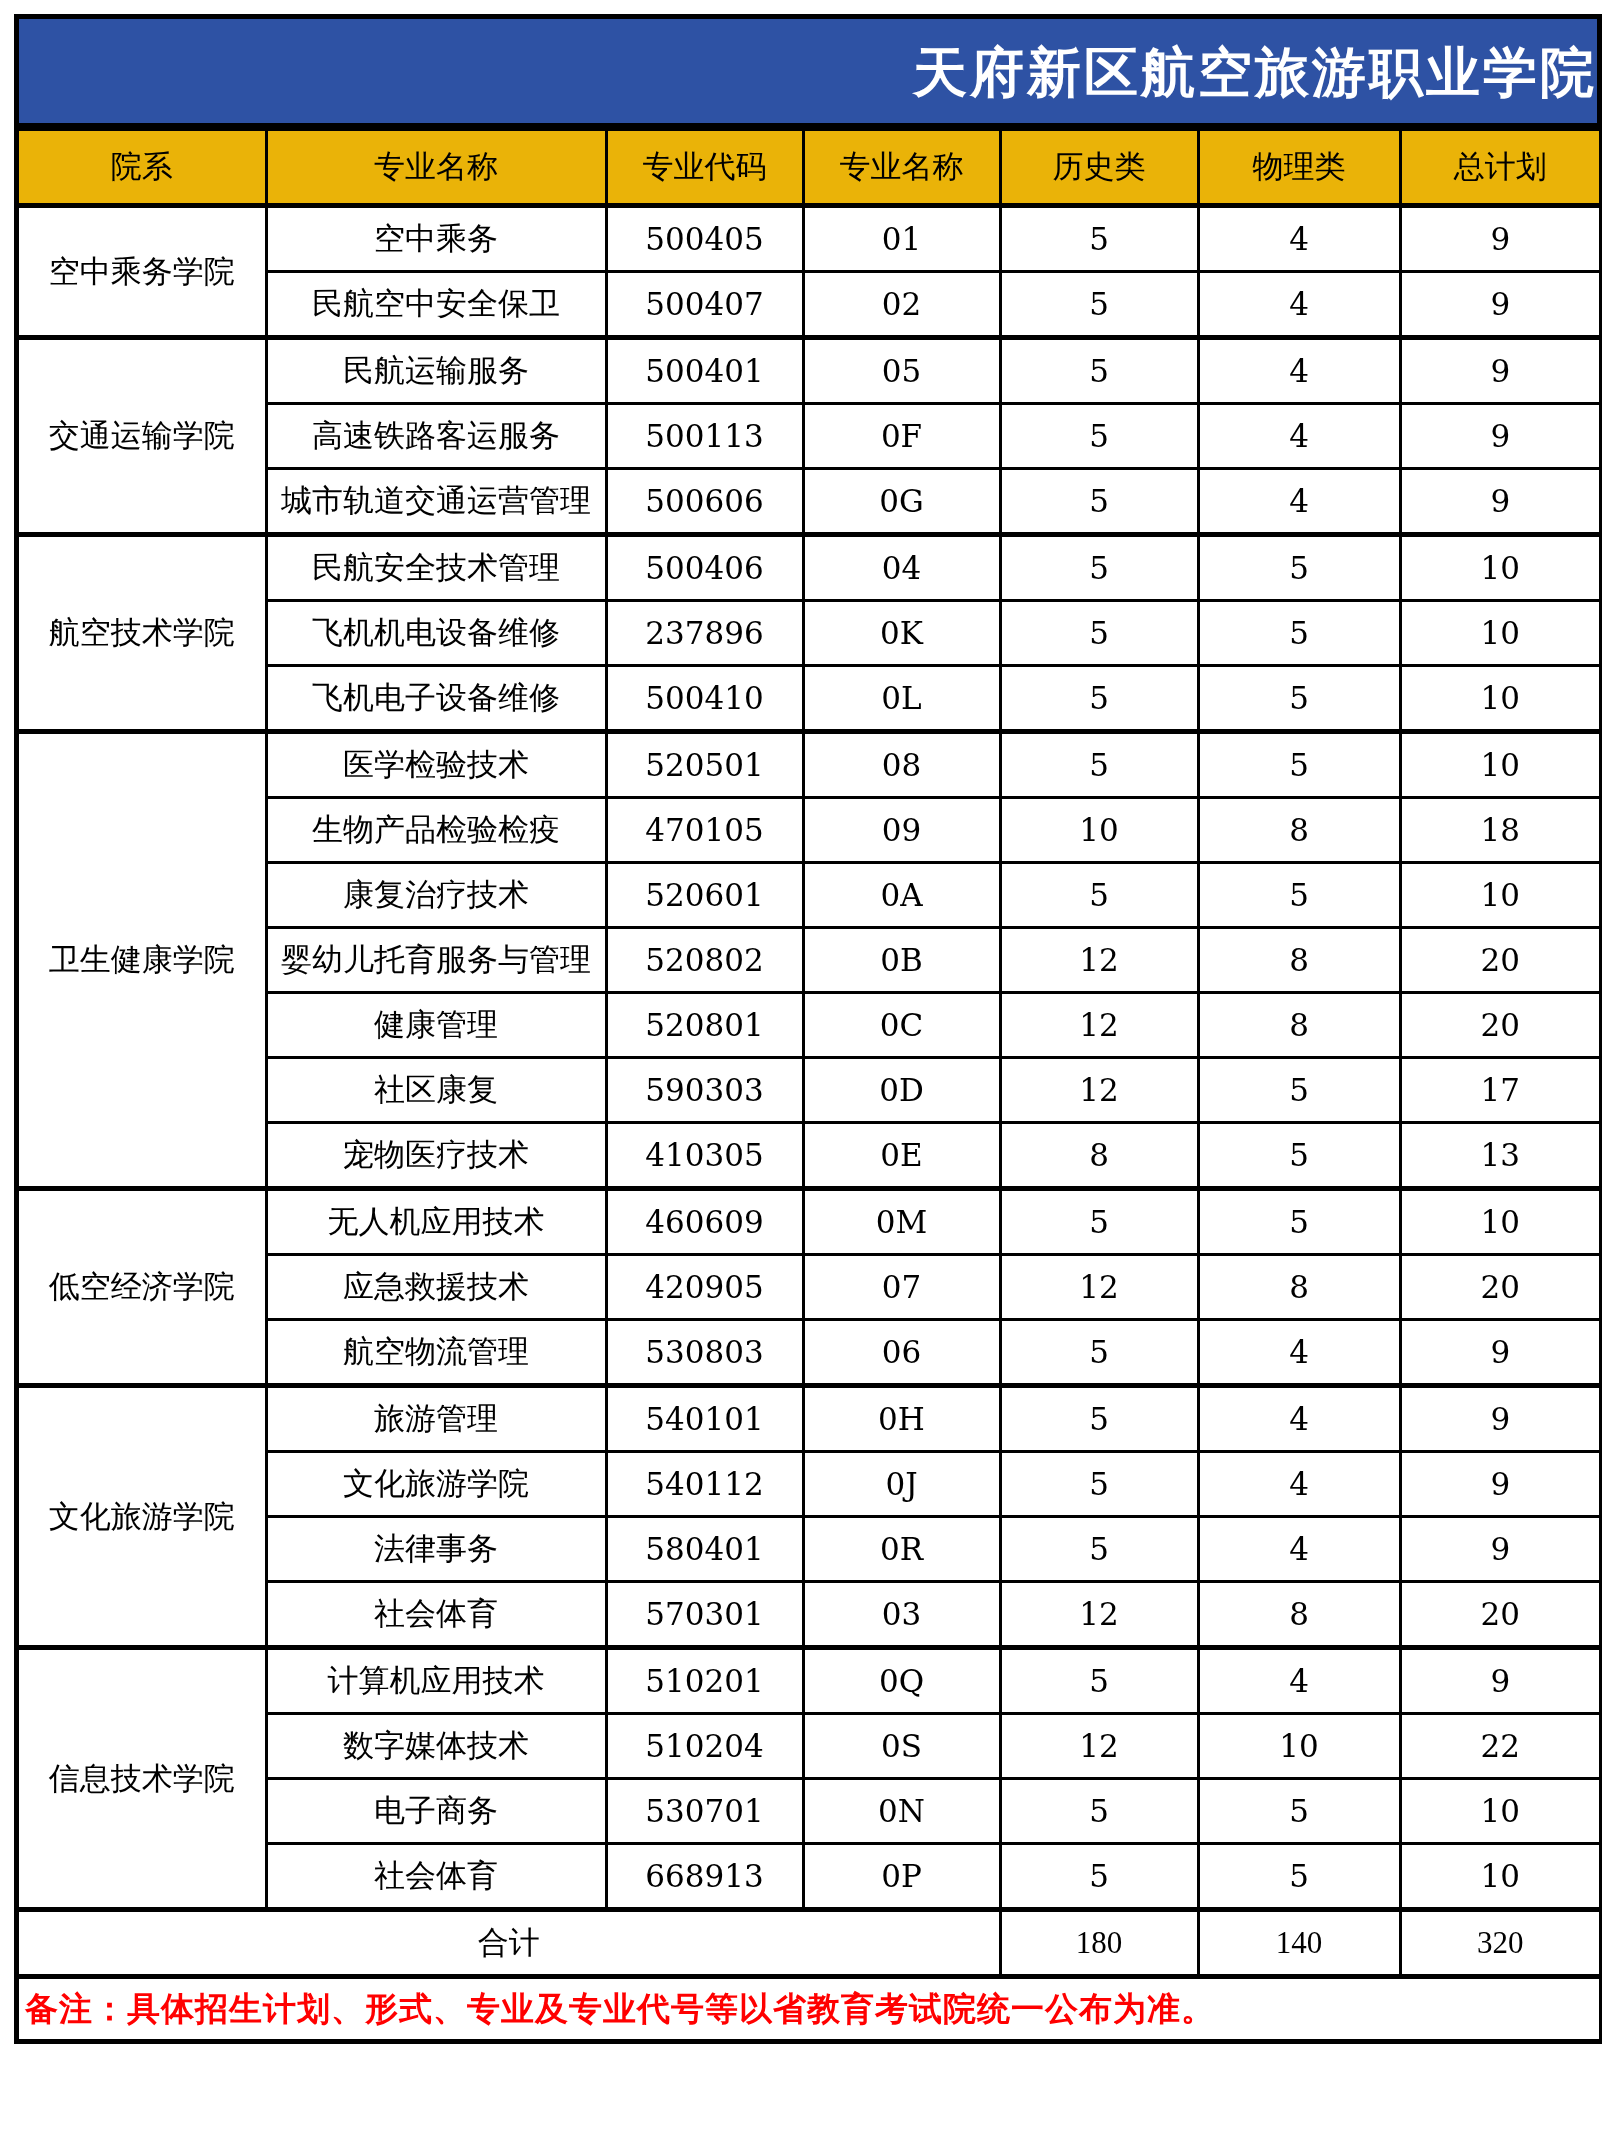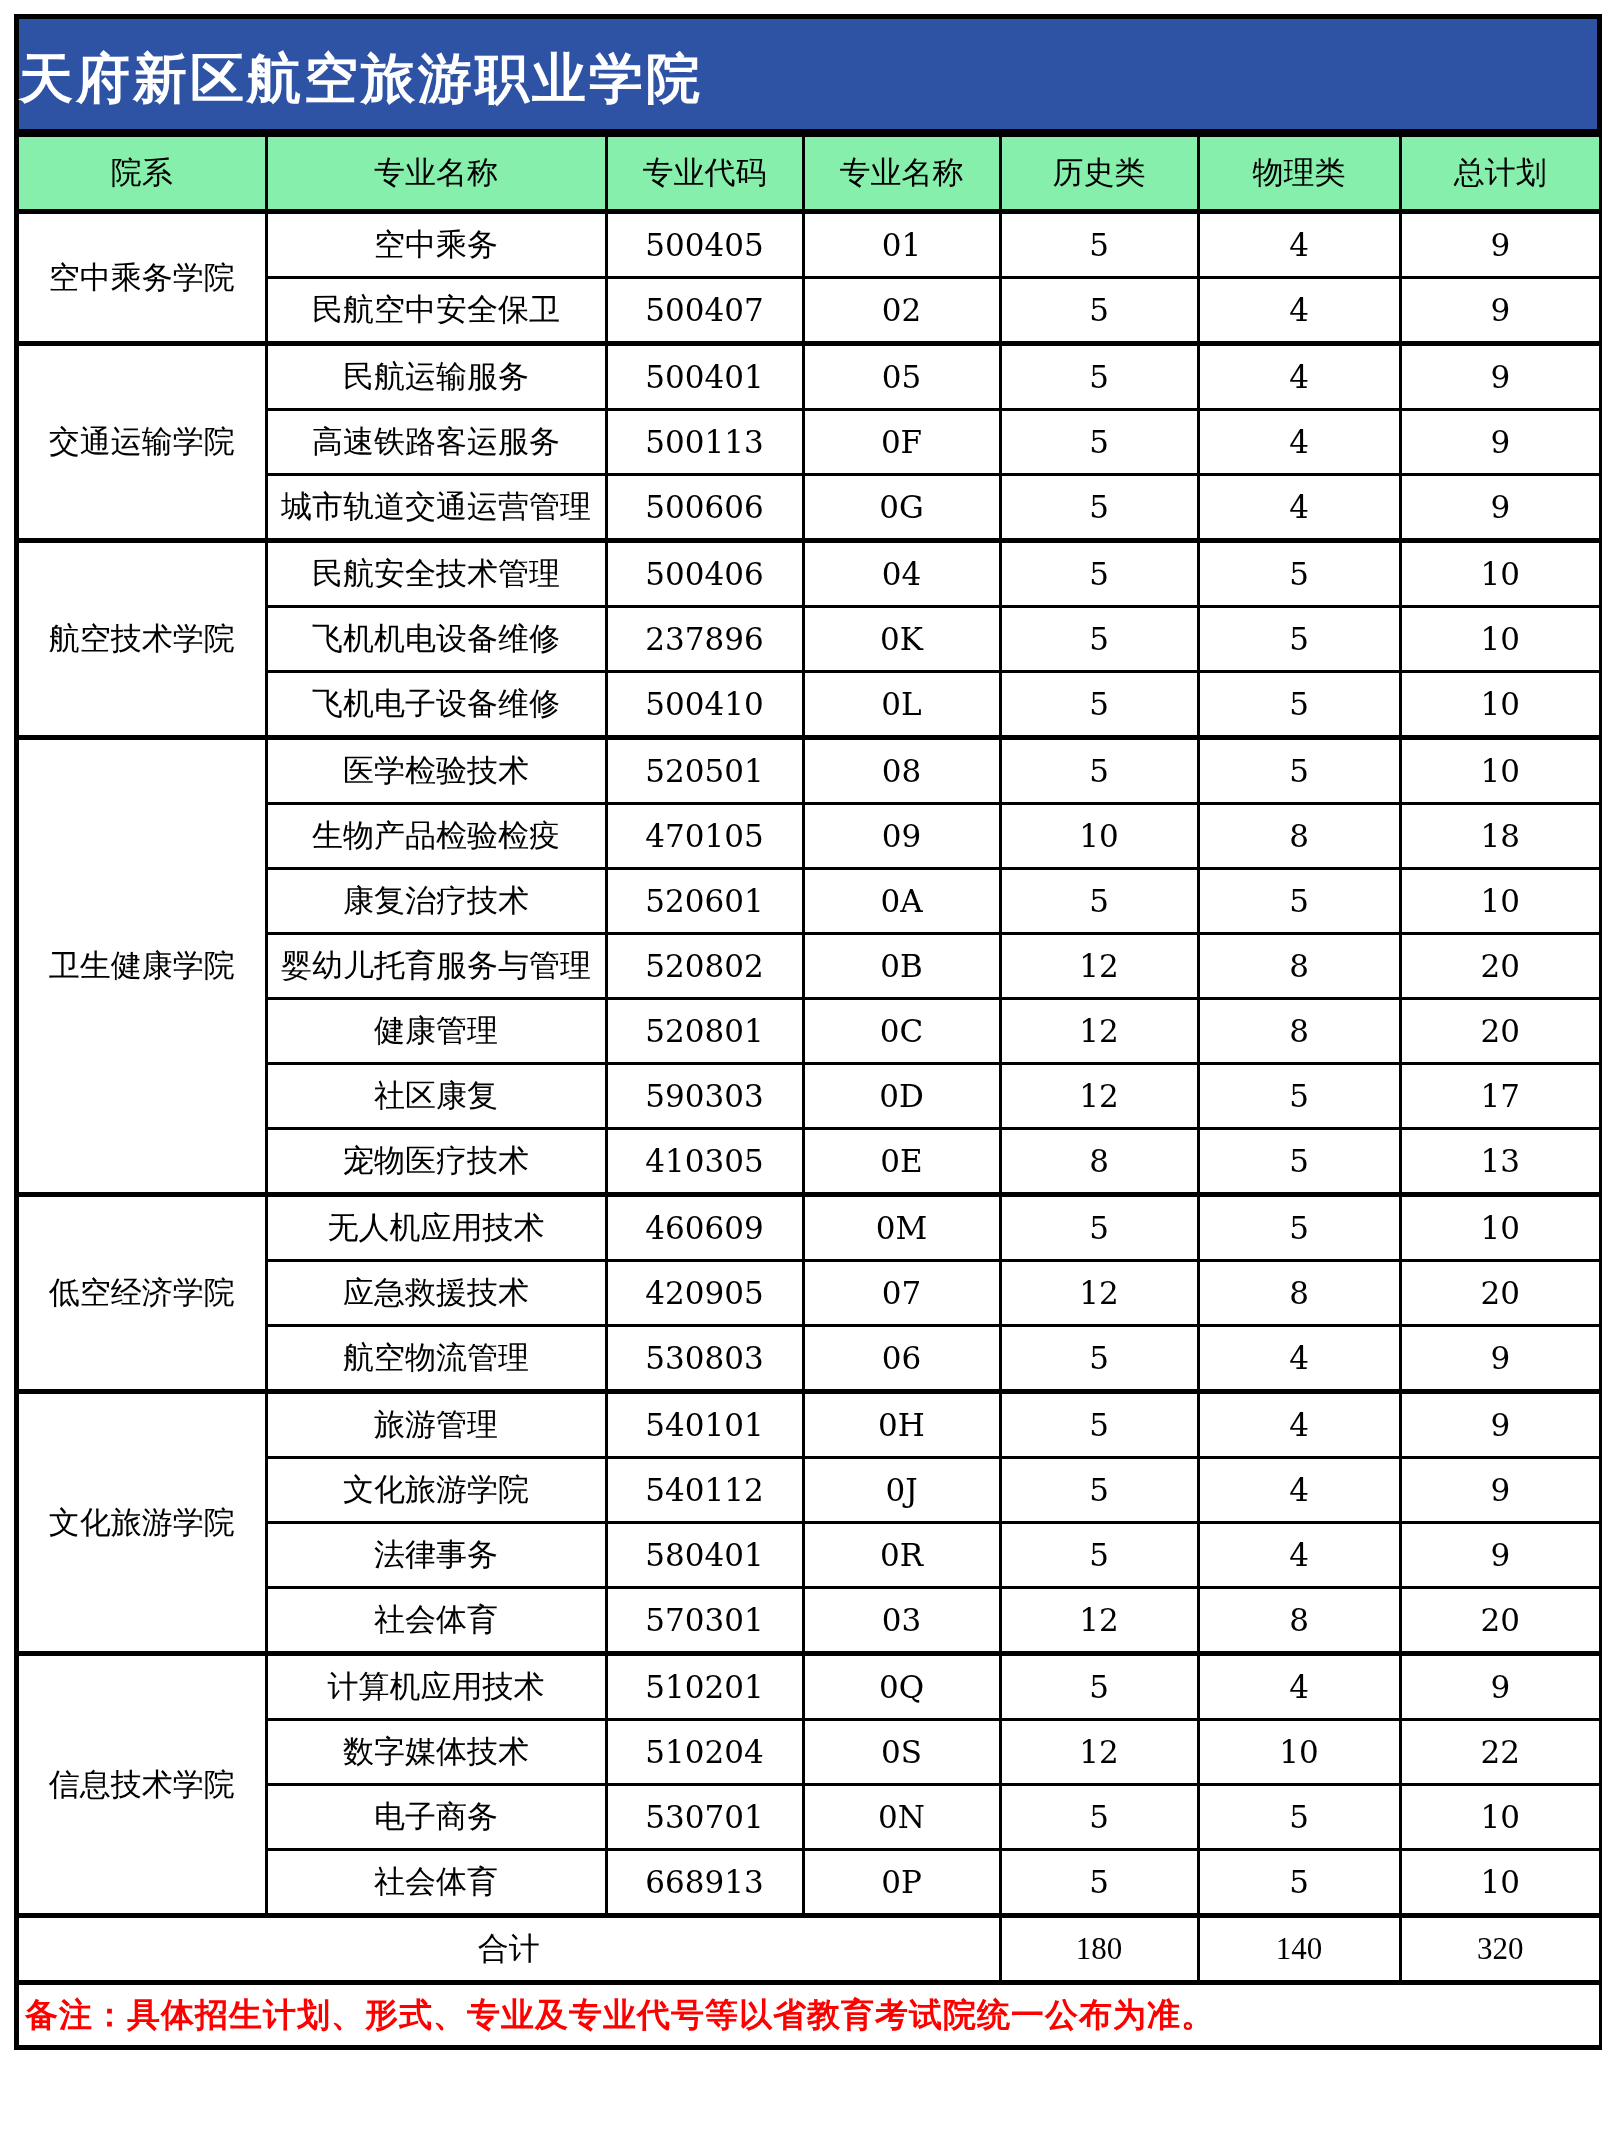--- a/index.html
+++ b/index.html
@@ -14,22 +14,22 @@
     position: absolute;
     left: 14px;
     top: 14px;
     width: 1578px;
     border: 5px solid #000000;
     background: #ffffff;
   }
   .title-block {
     background: #2e52a4;
     color: #ffffff;
-    text-align: left;
-    padding: 22px 0 14px 0;
+    text-align: right;
+    padding: 16px 0 14px 0;
     border-bottom: 5px solid #000000;
   }
   .title-line {
     font-size: 54px;
     font-weight: bold;
     line-height: 74px;
     letter-spacing: 3px;
     white-space: nowrap;
   }
   table.plan-table {
@@ -42,21 +42,21 @@
     border: 3px solid #000000;
     text-align: center;
     vertical-align: middle;
     font-size: 31px;
     color: #000000;
     padding: 0;
     overflow: hidden;
     white-space: nowrap;
   }
   thead th {
-    background: #86efac;
+    background: #eab308;
     color: #ffffff;
     font-weight: normal;
     height: 72px;
     border-top: 0;
   }
   tbody td { height: 62px; background: #ffffff; }
   td.dept-cell { font-size: 33px; }
   tr.group-start > td { border-top: 5px solid #000000; }
   tr.total-row > td { border-top: 5px solid #000000; height: 62px; font-family: Liberation Serif, serif; }
   tr.note-row > td {

